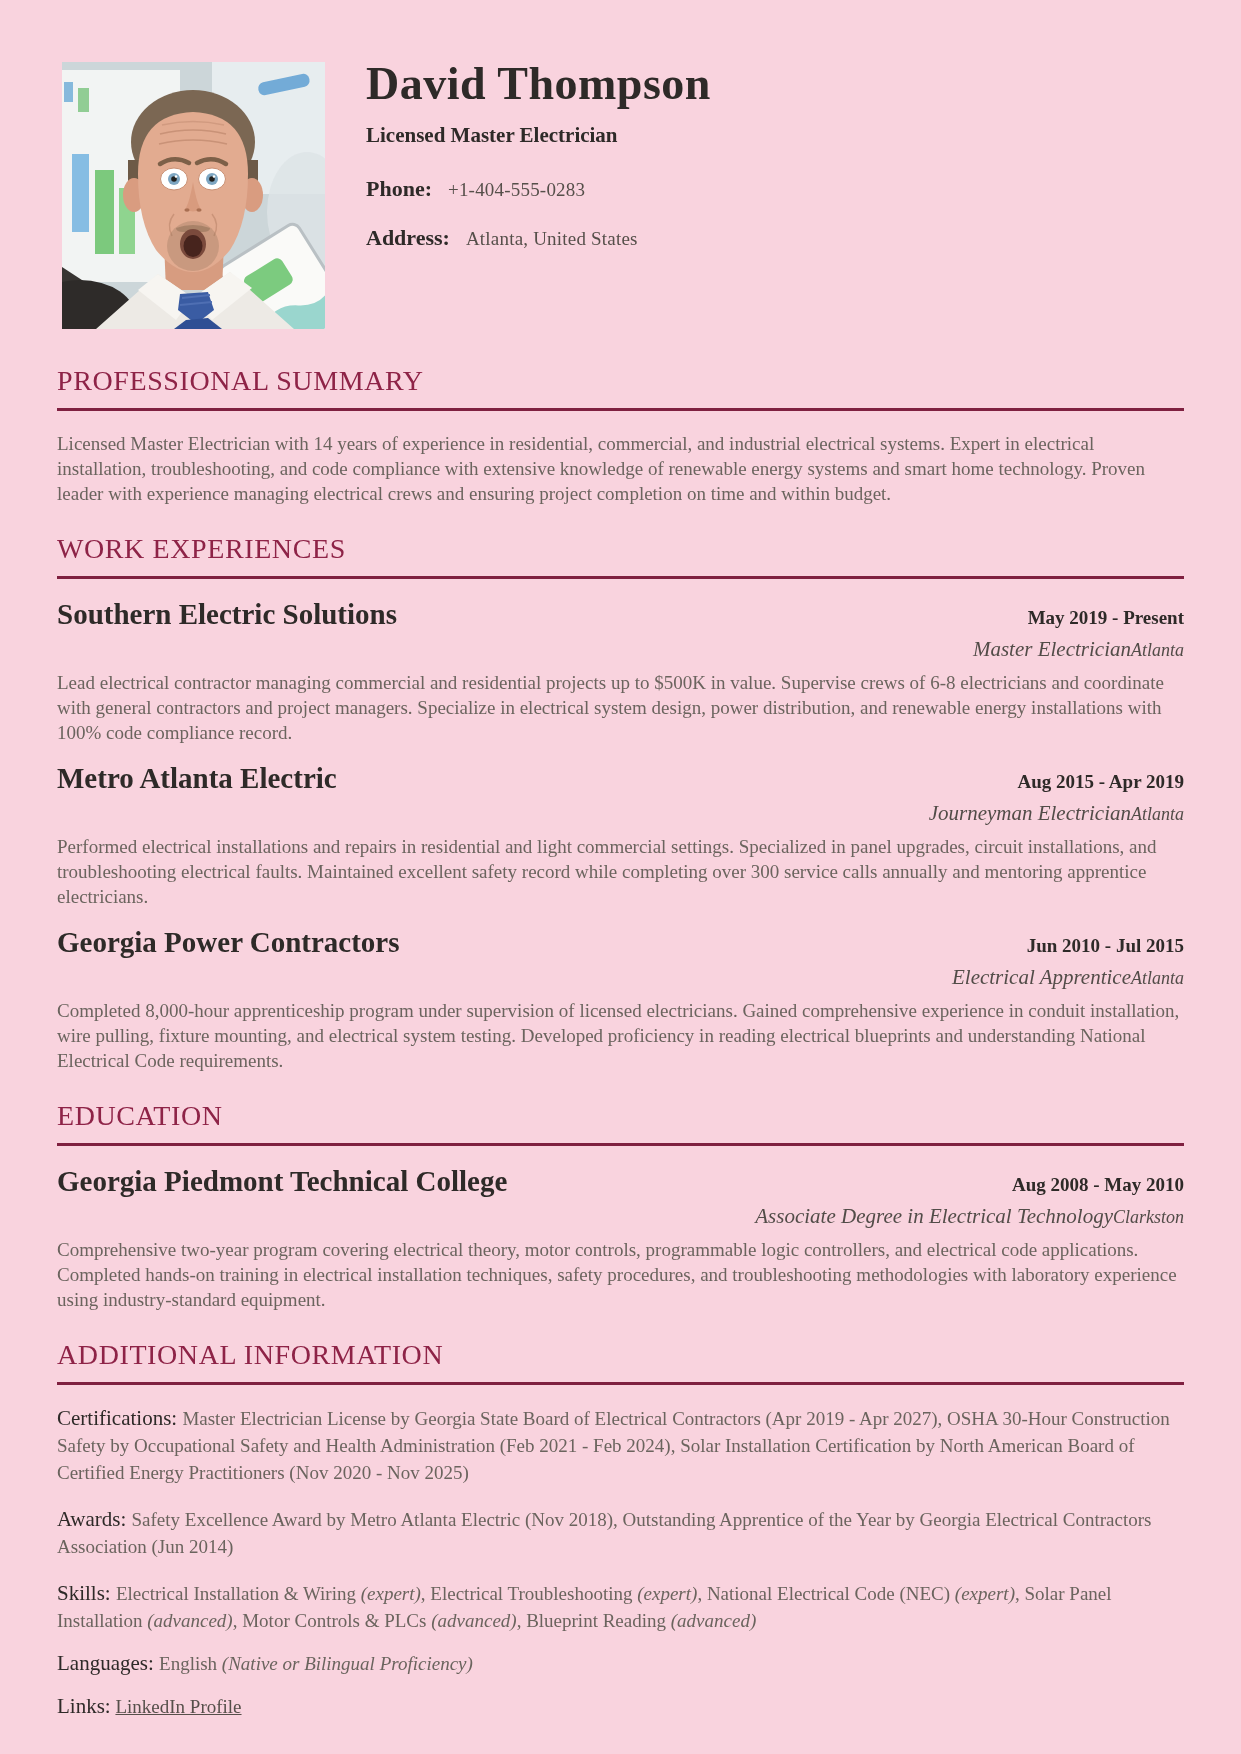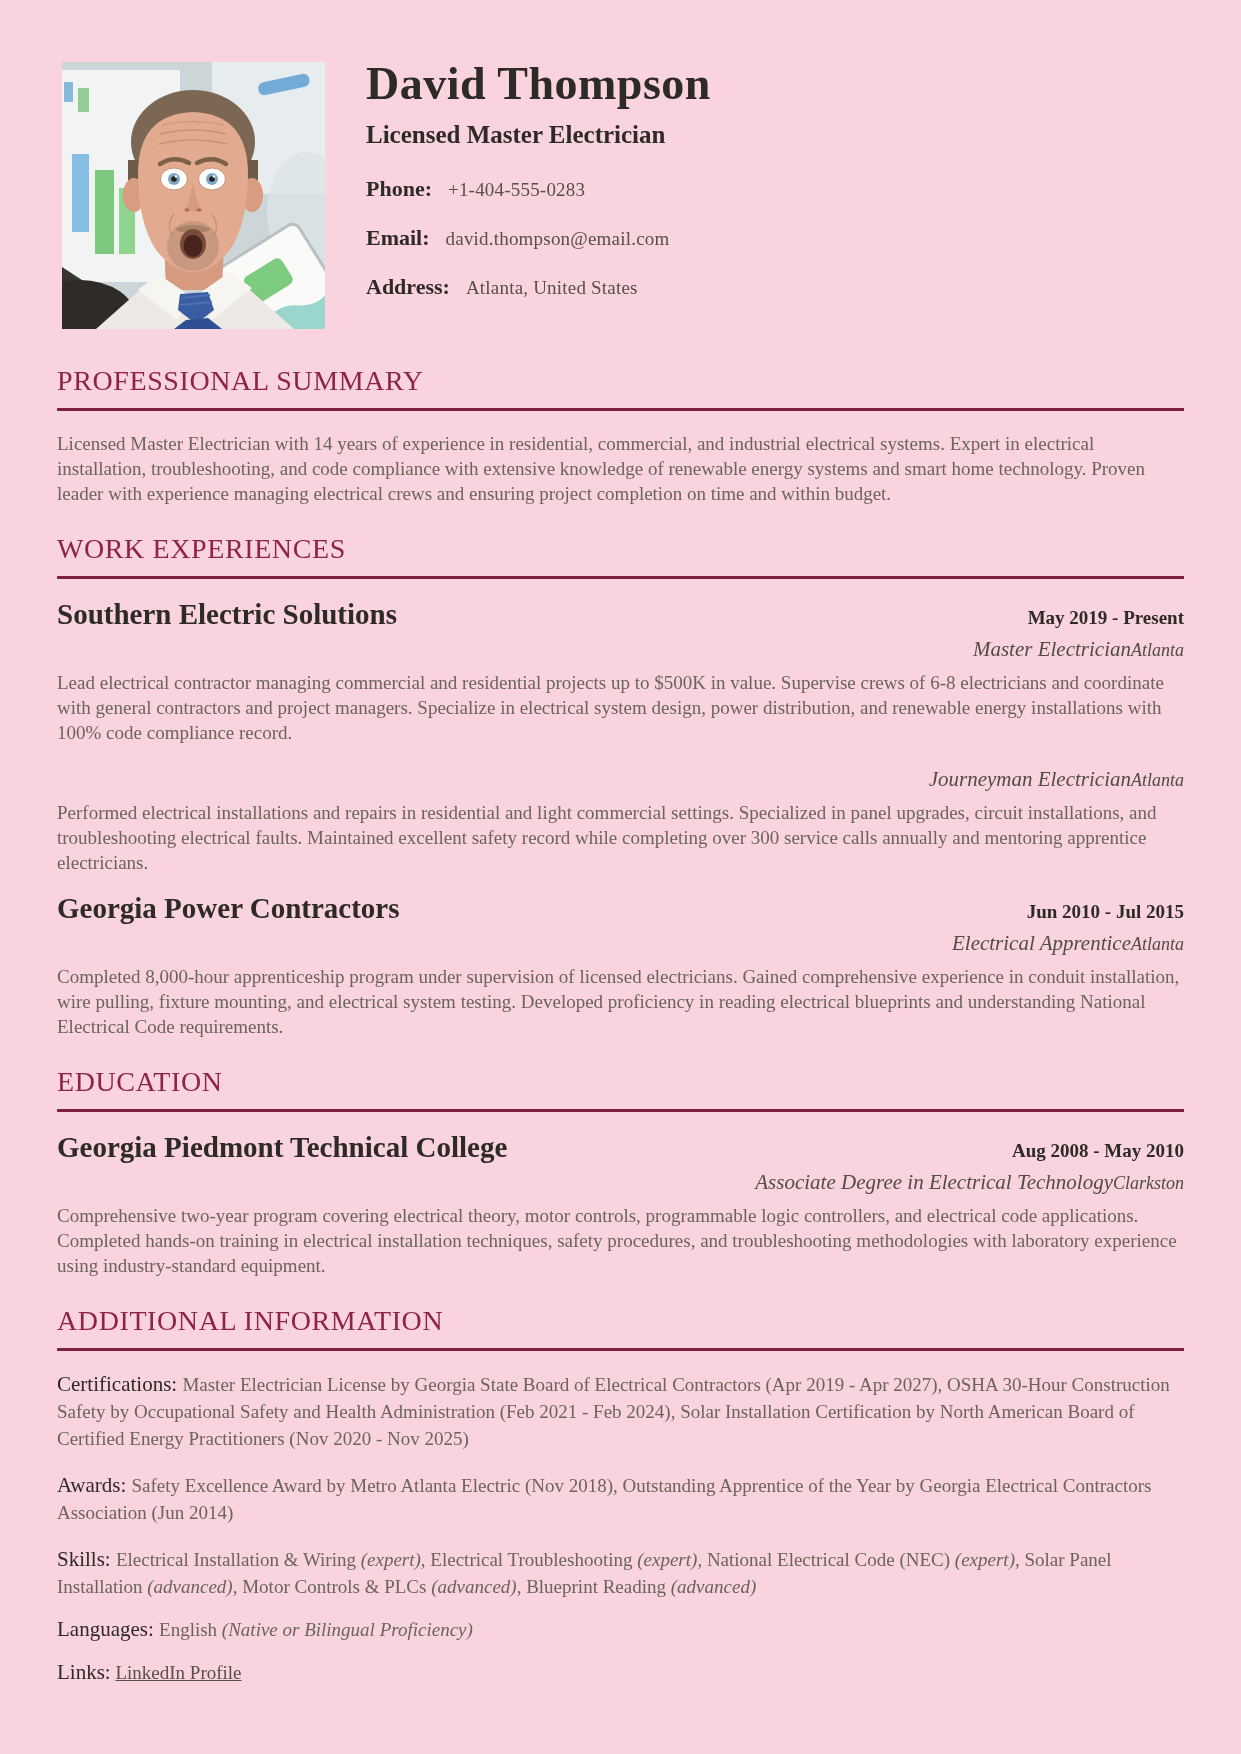--- a/index.html
+++ b/index.html
@@ -19,21 +19,21 @@
     position:absolute;left:62px;top:62px;width:263px;height:267px;
     overflow:hidden;background:#ccd6d9;
   }
   .photo svg{display:block;width:100%;height:100%;}
   .header-text{position:absolute;left:366px;top:56px;width:820px;}
   .name{
     font-size:46px;line-height:56px;font-weight:700;
     color:#2e2a28;margin:0;letter-spacing:0.5px;
   }
   .job-title{
-    font-size:25px;line-height:30px;font-weight:700;
+    font-size:21px;line-height:30px;font-weight:700;
     color:#2e2a28;margin-top:8px;
   }
   .contact-row{margin-top:23px;display:flex;align-items:baseline;}
   .contact-row.first{margin-top:26px;}
   .contact-label{
     font-size:22px;font-weight:700;color:#2e2a28;margin-right:16px;
   }
   .contact-value{font-size:19px;color:#564f4a;letter-spacing:0.2px;}
 
   
@@ -138,24 +138,20 @@
 
     <div class="header-text">
       <h1 class="name">David Thompson</h1>
       <div class="job-title">Licensed Master Electrician</div>
 
       <div class="contact-row first">
         <span class="contact-label">Phone:</span>
         <span class="contact-value">+1-404-555-0283</span>
       </div>
       <div class="contact-row">
-        <span class="contact-label">Email:</span>
-        <span class="contact-value">david.thompson@email.com</span>
-      </div>
-      <div class="contact-row">
         <span class="contact-label">Address:</span>
         <span class="contact-value">Atlanta, United States</span>
       </div>
     </div>
   </div>
 
   <div class="section">
     <h2 class="sec-heading mt-summary">PROFESSIONAL SUMMARY</h2>
     <div class="rule"></div>
     <p class="body-par">Licensed Master Electrician with 14 years of experience in residential, commercial, and industrial electrical systems. Expert in electrical installation, troubleshooting, and code compliance with extensive knowledge of renewable energy systems and smart home technology. Proven leader with experience managing electrical crews and ensuring project completion on time and within budget.</p>
@@ -171,20 +167,24 @@
         <span class="entry-date">May 2019 - Present</span>
       </div>
       <div class="entry-sub">
         <span class="entry-position">Master Electrician</span>
         <span class="entry-location">Atlanta</span>
       </div>
       <div class="entry-desc">Lead electrical contractor managing commercial and residential projects up to $500K in value. Supervise crews of 6-8 electricians and coordinate with general contractors and project managers. Specialize in electrical system design, power distribution, and renewable energy installations with 100% code compliance record.</div>
     </div>
 
     <div class="entry">
+      <div class="entry-head">
+        <span class="entry-company">Metro Atlanta Electric</span>
+        <span class="entry-date">Aug 2015 - Apr 2019</span>
+      </div>
       <div class="entry-sub">
         <span class="entry-position">Journeyman Electrician</span>
         <span class="entry-location">Atlanta</span>
       </div>
       <div class="entry-desc">Performed electrical installations and repairs in residential and light commercial settings. Specialized in panel upgrades, circuit installations, and troubleshooting electrical faults. Maintained excellent safety record while completing over 300 service calls annually and mentoring apprentice electricians.</div>
     </div>
 
     <div class="entry">
       <div class="entry-head">
         <span class="entry-company">Georgia Power Contractors</span>

